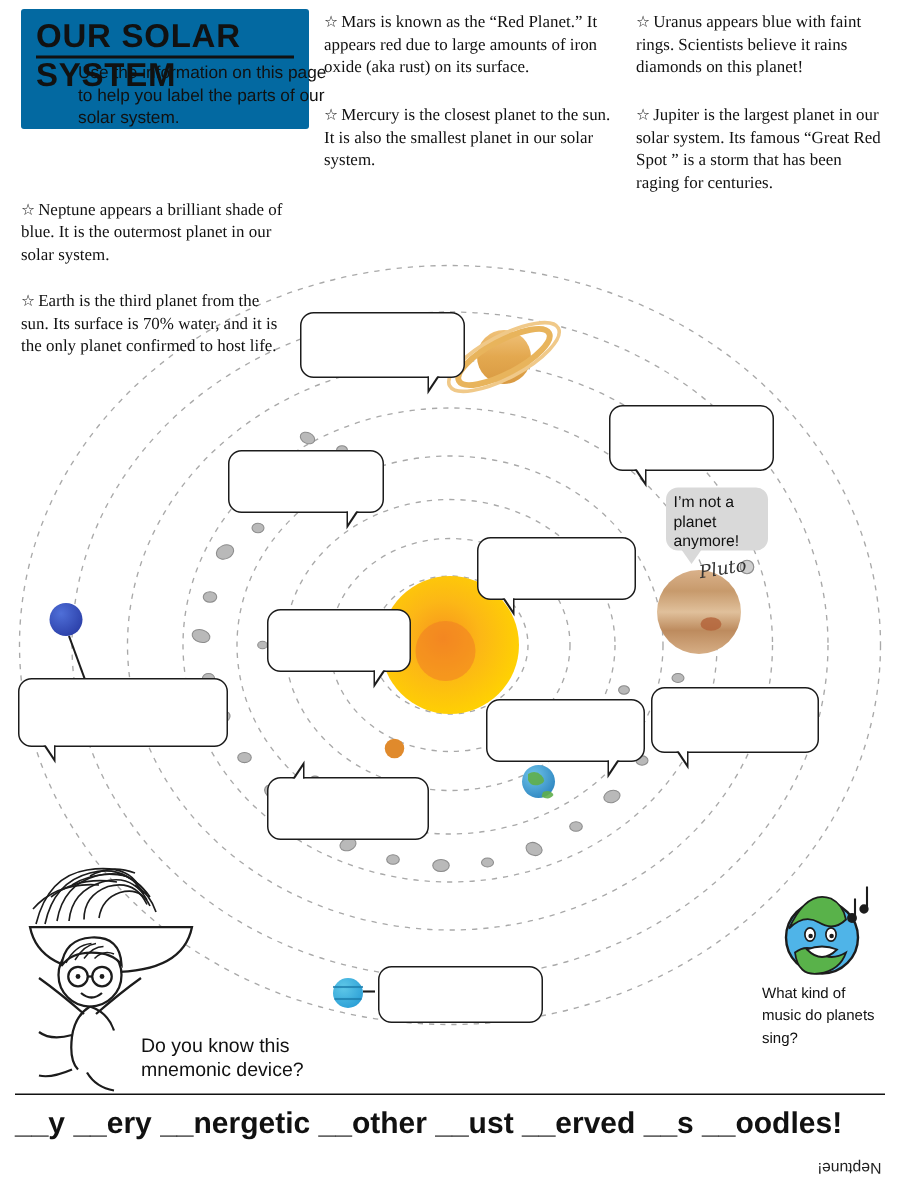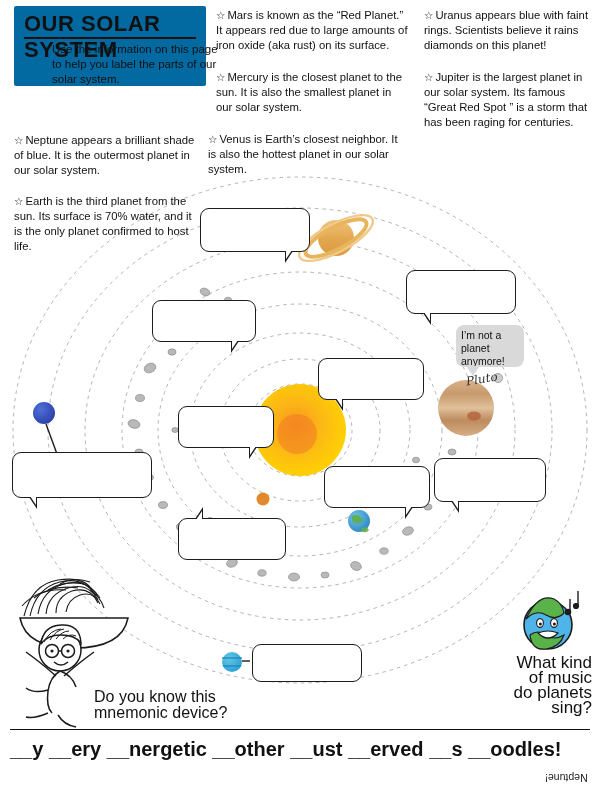--- a/index.html
+++ b/index.html
@@ -69,20 +69,21 @@
     letter-spacing: 6px;
   }
   .title-stars .big { font-size: 17px; }
 
   
   .fact {
     position: absolute;
     font-size: 11.3px;
     line-height: 15px;
     color: #111;
+    font-family: Liberation Serif, serif;
   }
   .fact .star {
     font-size: 10.5px;
     margin-right: 2px;
   }
 
   
   .callout {
     position: absolute;
     background: #ffffff;
@@ -143,21 +144,20 @@
     top: 325px;
     width: 68px;
     height: 42px;
     background: #d9d9d9;
     border-radius: 8px;
     font-size: 10.5px;
     line-height: 13px;
     color: #111;
     padding: 4px 5px;
     box-sizing: border-box;
-    margin-left: 12px;
   }
   .pluto-bubble::after {
     content: "";
     position: absolute;
     left: 10px; bottom: -9px;
     width: 0; height: 0;
     border-left: 7px solid transparent;
     border-right: 7px solid transparent;
     border-top: 10px solid #d9d9d9;
   }
@@ -171,31 +171,31 @@
     color: #333;
     transform: rotate(-9deg);
   }
 
   
   .mnemonic-q {
     position: absolute;
     left: 94px;
     top: 689px;
     width: 140px;
-    font-size: 16px;
+    font-size: 13px;
     line-height: 16px;
     color: #111;
   }
   .joke {
     position: absolute;
     left: 508px;
     top: 655px;
     width: 84px;
-    text-align: right;
-    font-size: 17px;
+    text-align: left;
+    font-size: 10px;
     line-height: 15px;
     color: #111;
   }
   .fillin {
     position: absolute;
     left: 10px;
     top: 738px;
     width: 580px;
     font-size: 20px;
     font-weight: bold;
@@ -410,23 +410,20 @@
       <span>✦</span><span>✦</span><span class="big">★</span><span>✦</span><span>✦</span>
     </div>
   </div>
 
   <div class="fact" style="left:216px; top:8px;  width:192px;">
     <span class="star">☆</span><span>Mars is known as the “Red Planet.” It appears red due to large amounts of iron oxide (aka rust) on its surface.</span>
   </div>
   <div class="fact" style="left:216px; top:70px; width:192px;">
     <span class="star">☆</span><span>Mercury is the closest planet to the sun. It is also the smallest planet in our solar system.</span>
   </div>
-  <div class="fact" style="left:208px; top:132px; width:196px;">
-    <span class="star">☆</span><span>Venus is Earth’s closest neighbor. It is also the hottest planet in our solar system.</span>
-  </div>
 
   <div class="fact" style="left:424px; top:8px;  width:168px;">
     <span class="star">☆</span><span>Uranus appears blue with faint rings. Scientists believe it rains diamonds on this planet!</span>
   </div>
   <div class="fact" style="left:424px; top:70px; width:168px;">
     <span class="star">☆</span><span>Jupiter is the largest planet in our solar system. Its famous “Great Red Spot ” is a storm that has been raging for centuries.</span>
   </div>
 
   <div class="fact" style="left:14px; top:133px; width:184px;">
     <span class="star">☆</span><span>Neptune appears a brilliant shade of blue. It is the outermost planet in our solar system.</span>

